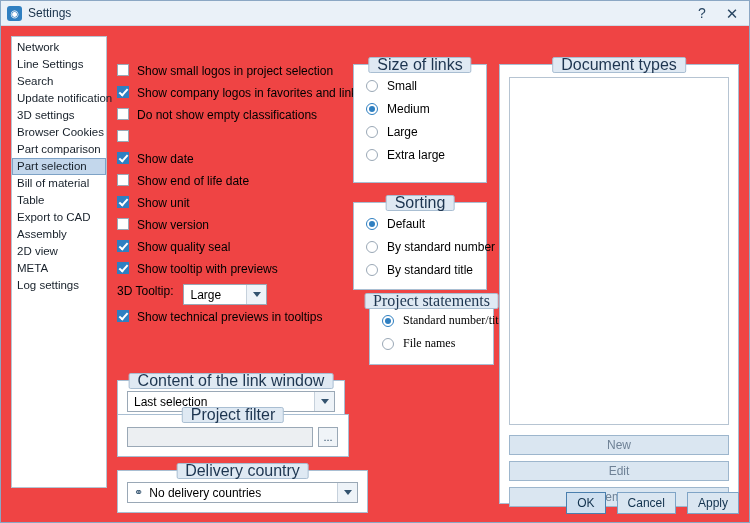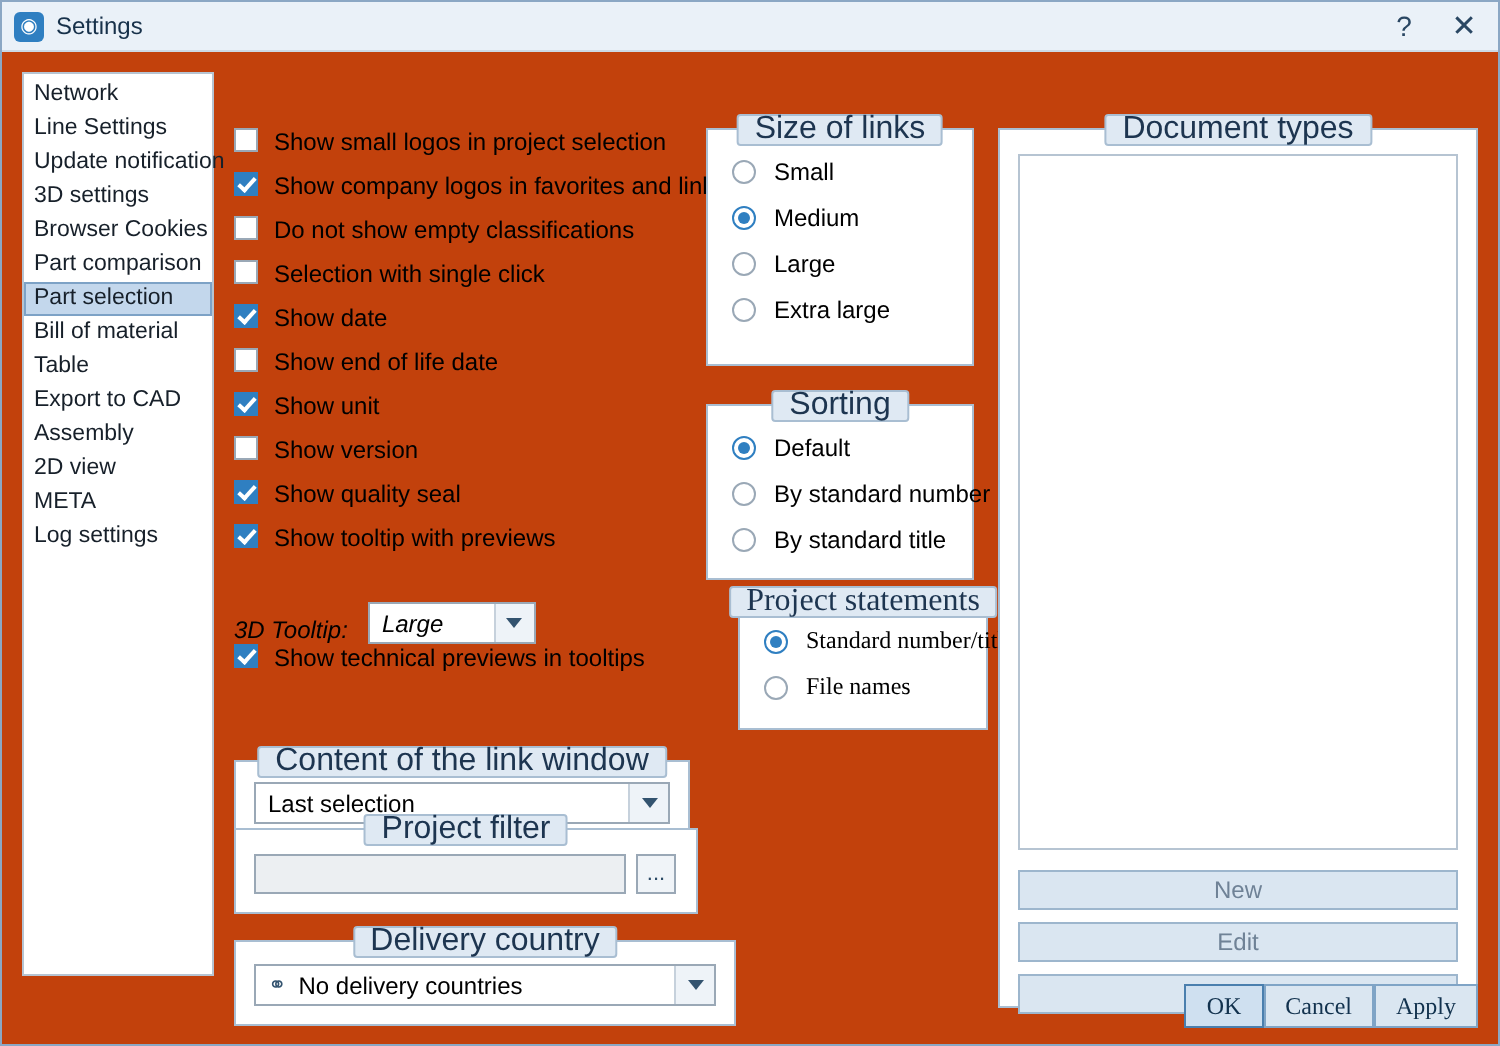--- a/index.html
+++ b/index.html
@@ -56,21 +56,21 @@
     text-align: center;
     font-size: 14px;
     color: #2a4763;
     flex: none;
   }
   .title-btn.close { font-size: 15px; }
   
   .content {
     position: absolute;
     top: 25px; left: 0; right: 0; bottom: 0;
-    background: #c2410c;
+    background: #ef4444;
   }
   
   .navlist {
     position: absolute;
     left: 10px;
     top: 10px;
     width: 96px;
     height: 452px;
     border: 1px solid #b6c4d2;
     background: #ffffff;
@@ -122,24 +122,23 @@
     left: 3px; top: 0px;
     width: 3px; height: 7px;
     border: solid #ffffff;
     border-width: 0 2px 2px 0;
     transform: rotate(42deg);
   }
   .chk-label { font-size: 12px; }
   
   .select-row {
     display: flex;
-    align-items: flex-end;
+    align-items: flex-start;
     height: 26px;
-    margin-top: 12px;
-    font-style: italic;
+    margin-top: 0;
   }
   .select-row .lbl { font-size: 12px; margin-right: 10px; }
   .combo {
     position: relative;
     height: 21px;
     border: 1px solid #9aa8b6;
     background: #ffffff;
     box-sizing: border-box;
     display: flex;
     align-items: center;
@@ -283,22 +282,21 @@
   }
   #btn-new { top: 370px; }
   #btn-edit { top: 396px; }
   #btn-remove { top: 422px; }
   
   .bottom-bar {
     position: absolute;
     right: 10px;
     bottom: 8px;
     display: flex;
-    gap: 0;
-    font-family: Liberation Serif, serif;
+    gap: 11px;
   }
   .btn {
     min-width: 26px;
     height: 22px;
     padding: 0 10px;
     background: #dae6f1;
     border: 1px solid #7fa4c6;
     box-sizing: border-box;
     font-size: 12px;
     line-height: 20px;
@@ -320,20 +318,21 @@
     <div class="title-text">Settings</div>
     <div class="title-btn">?</div>
     <div class="title-btn close">✕</div>
   </div>
 
   <div class="content">
 
     <div class="navlist">
       <div class="nav-item">Network</div>
       <div class="nav-item">Line Settings</div>
+      <div class="nav-item">Search</div>
       <div class="nav-item">Update notification</div>
       <div class="nav-item">3D settings</div>
       <div class="nav-item">Browser Cookies</div>
       <div class="nav-item">Part comparison</div>
       <div class="nav-item selected">Part selection</div>
       <div class="nav-item">Bill of material</div>
       <div class="nav-item">Table</div>
       <div class="nav-item">Export to CAD</div>
       <div class="nav-item">Assembly</div>
       <div class="nav-item">2D view</div>
@@ -349,21 +348,20 @@
       <div class="chk-row">
         <span class="chk on"></span>
         <span class="chk-label">Show company logos in favorites and links</span>
       </div>
       <div class="chk-row">
         <span class="chk"></span>
         <span class="chk-label">Do not show empty classifications</span>
       </div>
       <div class="chk-row">
         <span class="chk"></span>
-        <span class="chk-label">Selection with single click</span>
       </div>
       <div class="chk-row">
         <span class="chk on"></span>
         <span class="chk-label">Show date</span>
       </div>
       <div class="chk-row">
         <span class="chk"></span>
         <span class="chk-label">Show end of life date</span>
       </div>
       <div class="chk-row">

